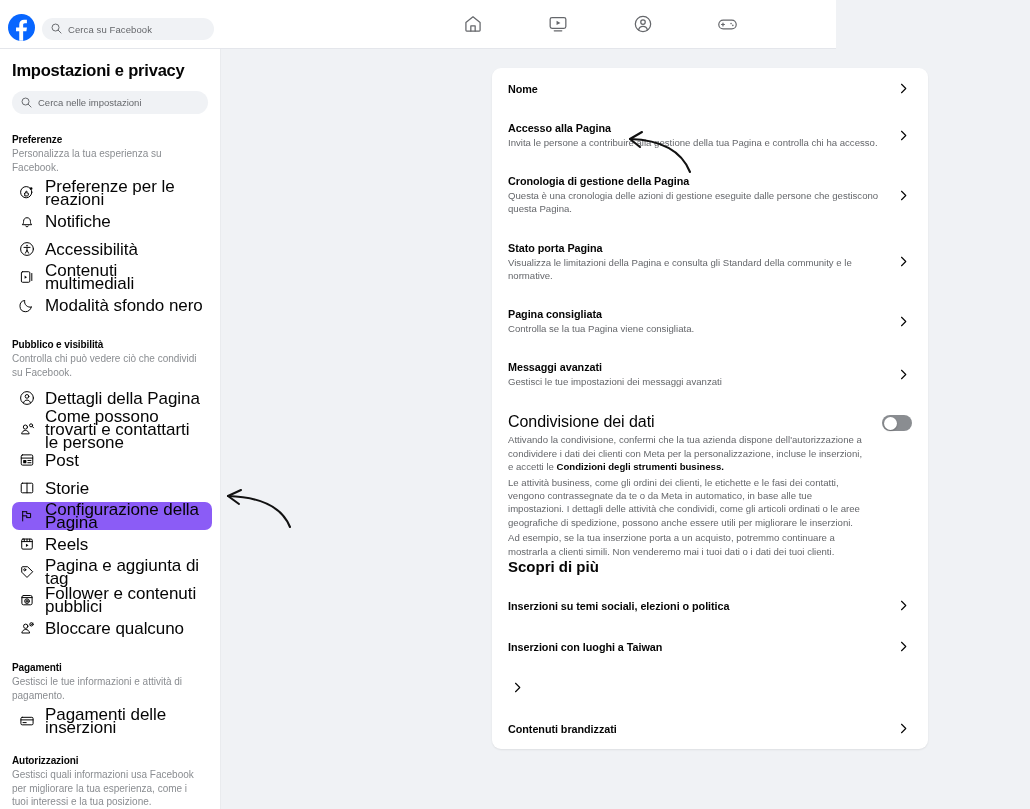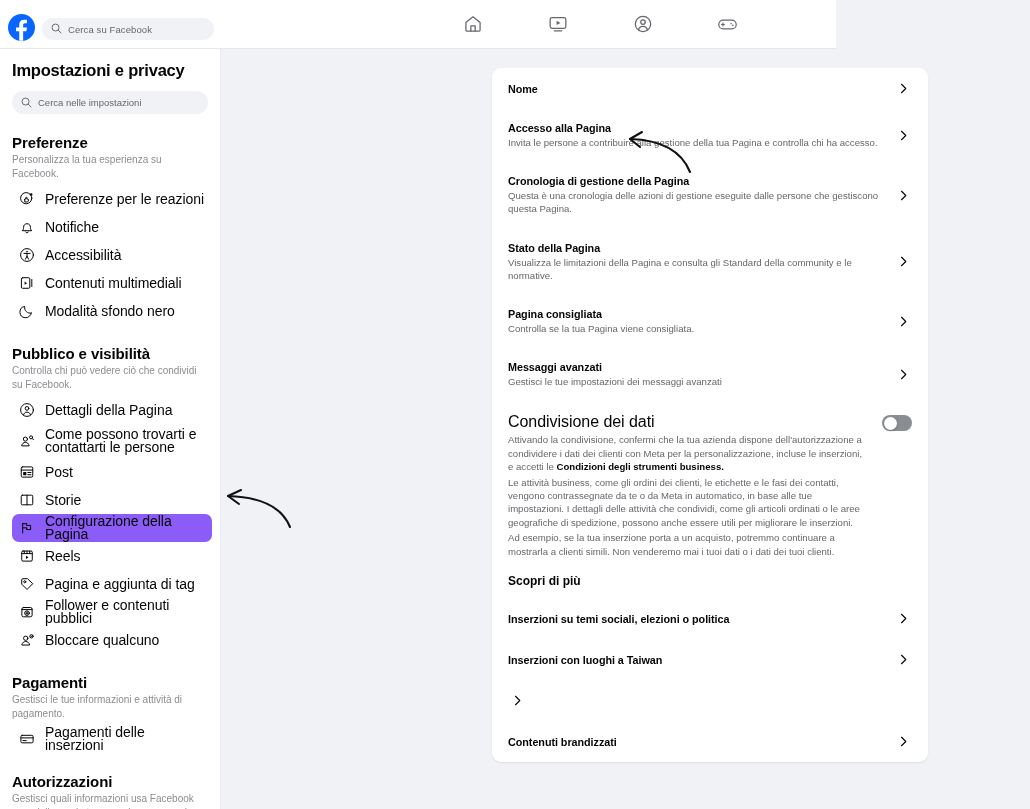--- a/index.html
+++ b/index.html
@@ -59,36 +59,36 @@
     margin: 12px 0 0 4px;
   }
   .side-search {
     margin: 11px 4px 0 4px;
     height: 23px; border-radius: 16px; background: #f0f2f5;
     display: flex; align-items: center; padding: 0 9px; gap: 6px;
   }
   .side-search .ph { font-size: 9.5px; color: #65676b; }
 
   .sec { margin-top: 17px; padding-left: 4px; }
-  .sec-h { font-size: 15px; font-weight: 700; color: #050505; letter-spacing: -.1px; margin-top: 20px; }
+  .sec-h { font-size: 10px; font-weight: 700; color: #050505; letter-spacing: -.1px; margin-top: 20px; }
   .sec-d {
     font-size: 10px; color: #8a8d91; line-height: 13.5px;
     margin-top: 2px; padding-right: 12px;
   }
   .nav-list { margin-top: 5px; }
   .nav-item {
     display: flex; align-items: center; gap: 10px;
     height: 28px; padding: 0 8px 0 6px;
     border-radius: 7px; cursor: pointer;
   }
   .nav-item.multi { height: 34px; align-items: center; }
   .nav-item.sel { background: #8b5cf6; }
   .nav-item .ic { width: 17px; height: 17px; flex: 0 0 17px; display: flex; align-items: center; justify-content: center; }
   .nav-item .ic svg { display: block; }
-  .nav-item .lb { font-size: 14px; color: #050505; line-height: 13px; letter-spacing: -.05px; }
+  .nav-item .lb { font-size: 17px; color: #050505; line-height: 13px; letter-spacing: -.05px; }
 
   
   .card {
     position: absolute; left: 492px; top: 68px;
     width: 436px; min-height: 574px;
     background: #ffffff;
     border-radius: 9px;
     box-shadow: 0 1px 2px rgba(0,0,0,.08);
     padding: 0 16px;
   }
@@ -108,21 +108,21 @@
   
   .share {
     padding: 12px 0 10px 0;
   }
   .share-head { display: flex; align-items: flex-start; }
   .share-head .txt { flex: 1 1 auto; padding-right: 14px; }
   .share-title { font-size: 16px; color: #050505; letter-spacing: -.05px; }
   .share-p { font-size: 9.6px; color: #65676b; line-height: 13.4px; margin-top: 2px; }
   .share-p b { color: #050505; font-weight: 700; }
   .share-p.spaced { }
-  .share-more { font-size: 12px; font-weight: 700; color: #050505; margin-top: 16px; cursor: pointer; }
+  .share-more { font-size: 15px; font-weight: 700; color: #050505; margin-top: 0px; cursor: pointer; }
   .toggle {
     flex: 0 0 30px; width: 30px; height: 16px; border-radius: 9px;
     background: #8a8d91; position: relative; margin-top: 2px; cursor: pointer;
   }
   .toggle .knob {
     position: absolute; top: 1.5px; left: 1.5px;
     width: 13px; height: 13px; border-radius: 50%;
     background: #ffffff; box-shadow: 0 1px 2px rgba(0,0,0,.25);
   }
 
@@ -424,21 +424,21 @@
       </div>
       <div class="chev">
         <svg width="13" height="13" viewBox="0 0 16 16" fill="none" stroke="#050505" stroke-width="1.4" stroke-linejoin="round" stroke-linecap="round">
             <path d="M5.6 2.8 10.8 8l-5.2 5.2"></path>
           </svg>
       </div>
     </div>
 
     <div class="row">
       <div class="txt">
-        <div class="rt">Stato della Pagina</div>
+        <div class="rt">Stato porta Pagina</div>
         <div class="rs">Visualizza le limitazioni della Pagina e consulta gli Standard della community e le normative.</div>
       </div>
       <div class="chev">
         <svg width="13" height="13" viewBox="0 0 16 16" fill="none" stroke="#050505" stroke-width="1.4" stroke-linejoin="round" stroke-linecap="round">
             <path d="M5.6 2.8 10.8 8l-5.2 5.2"></path>
           </svg>
       </div>
     </div>
 
     <div class="row">

